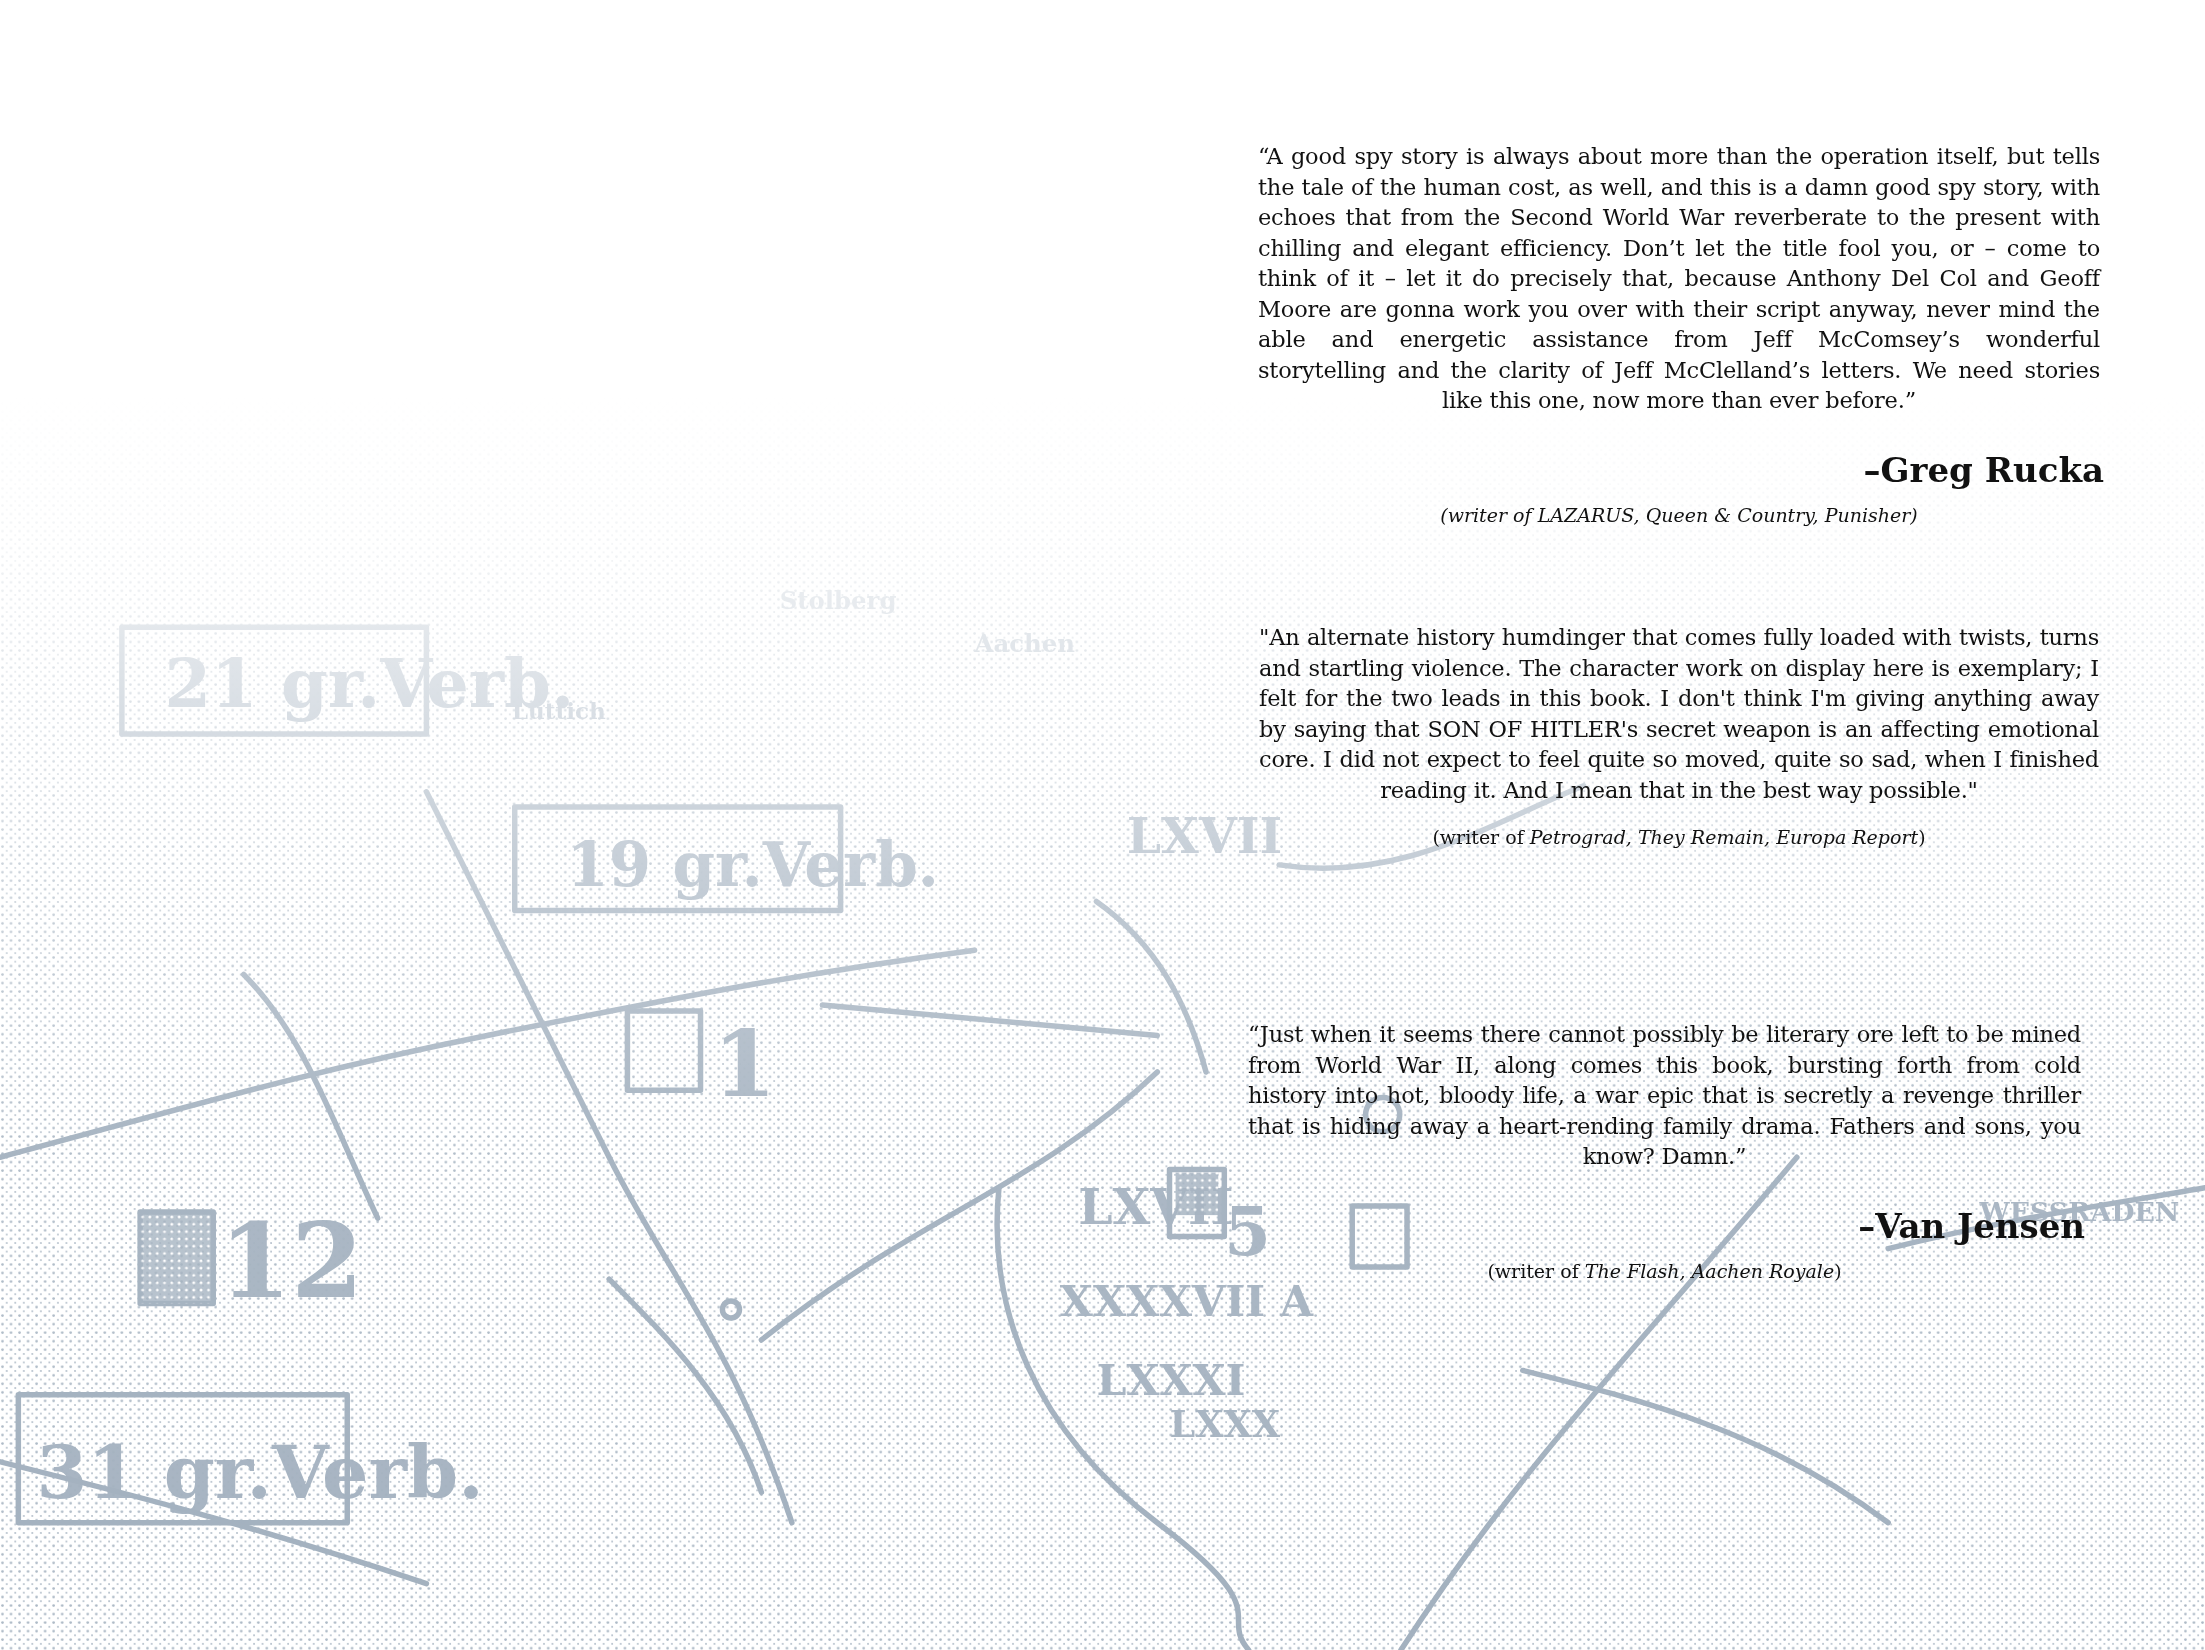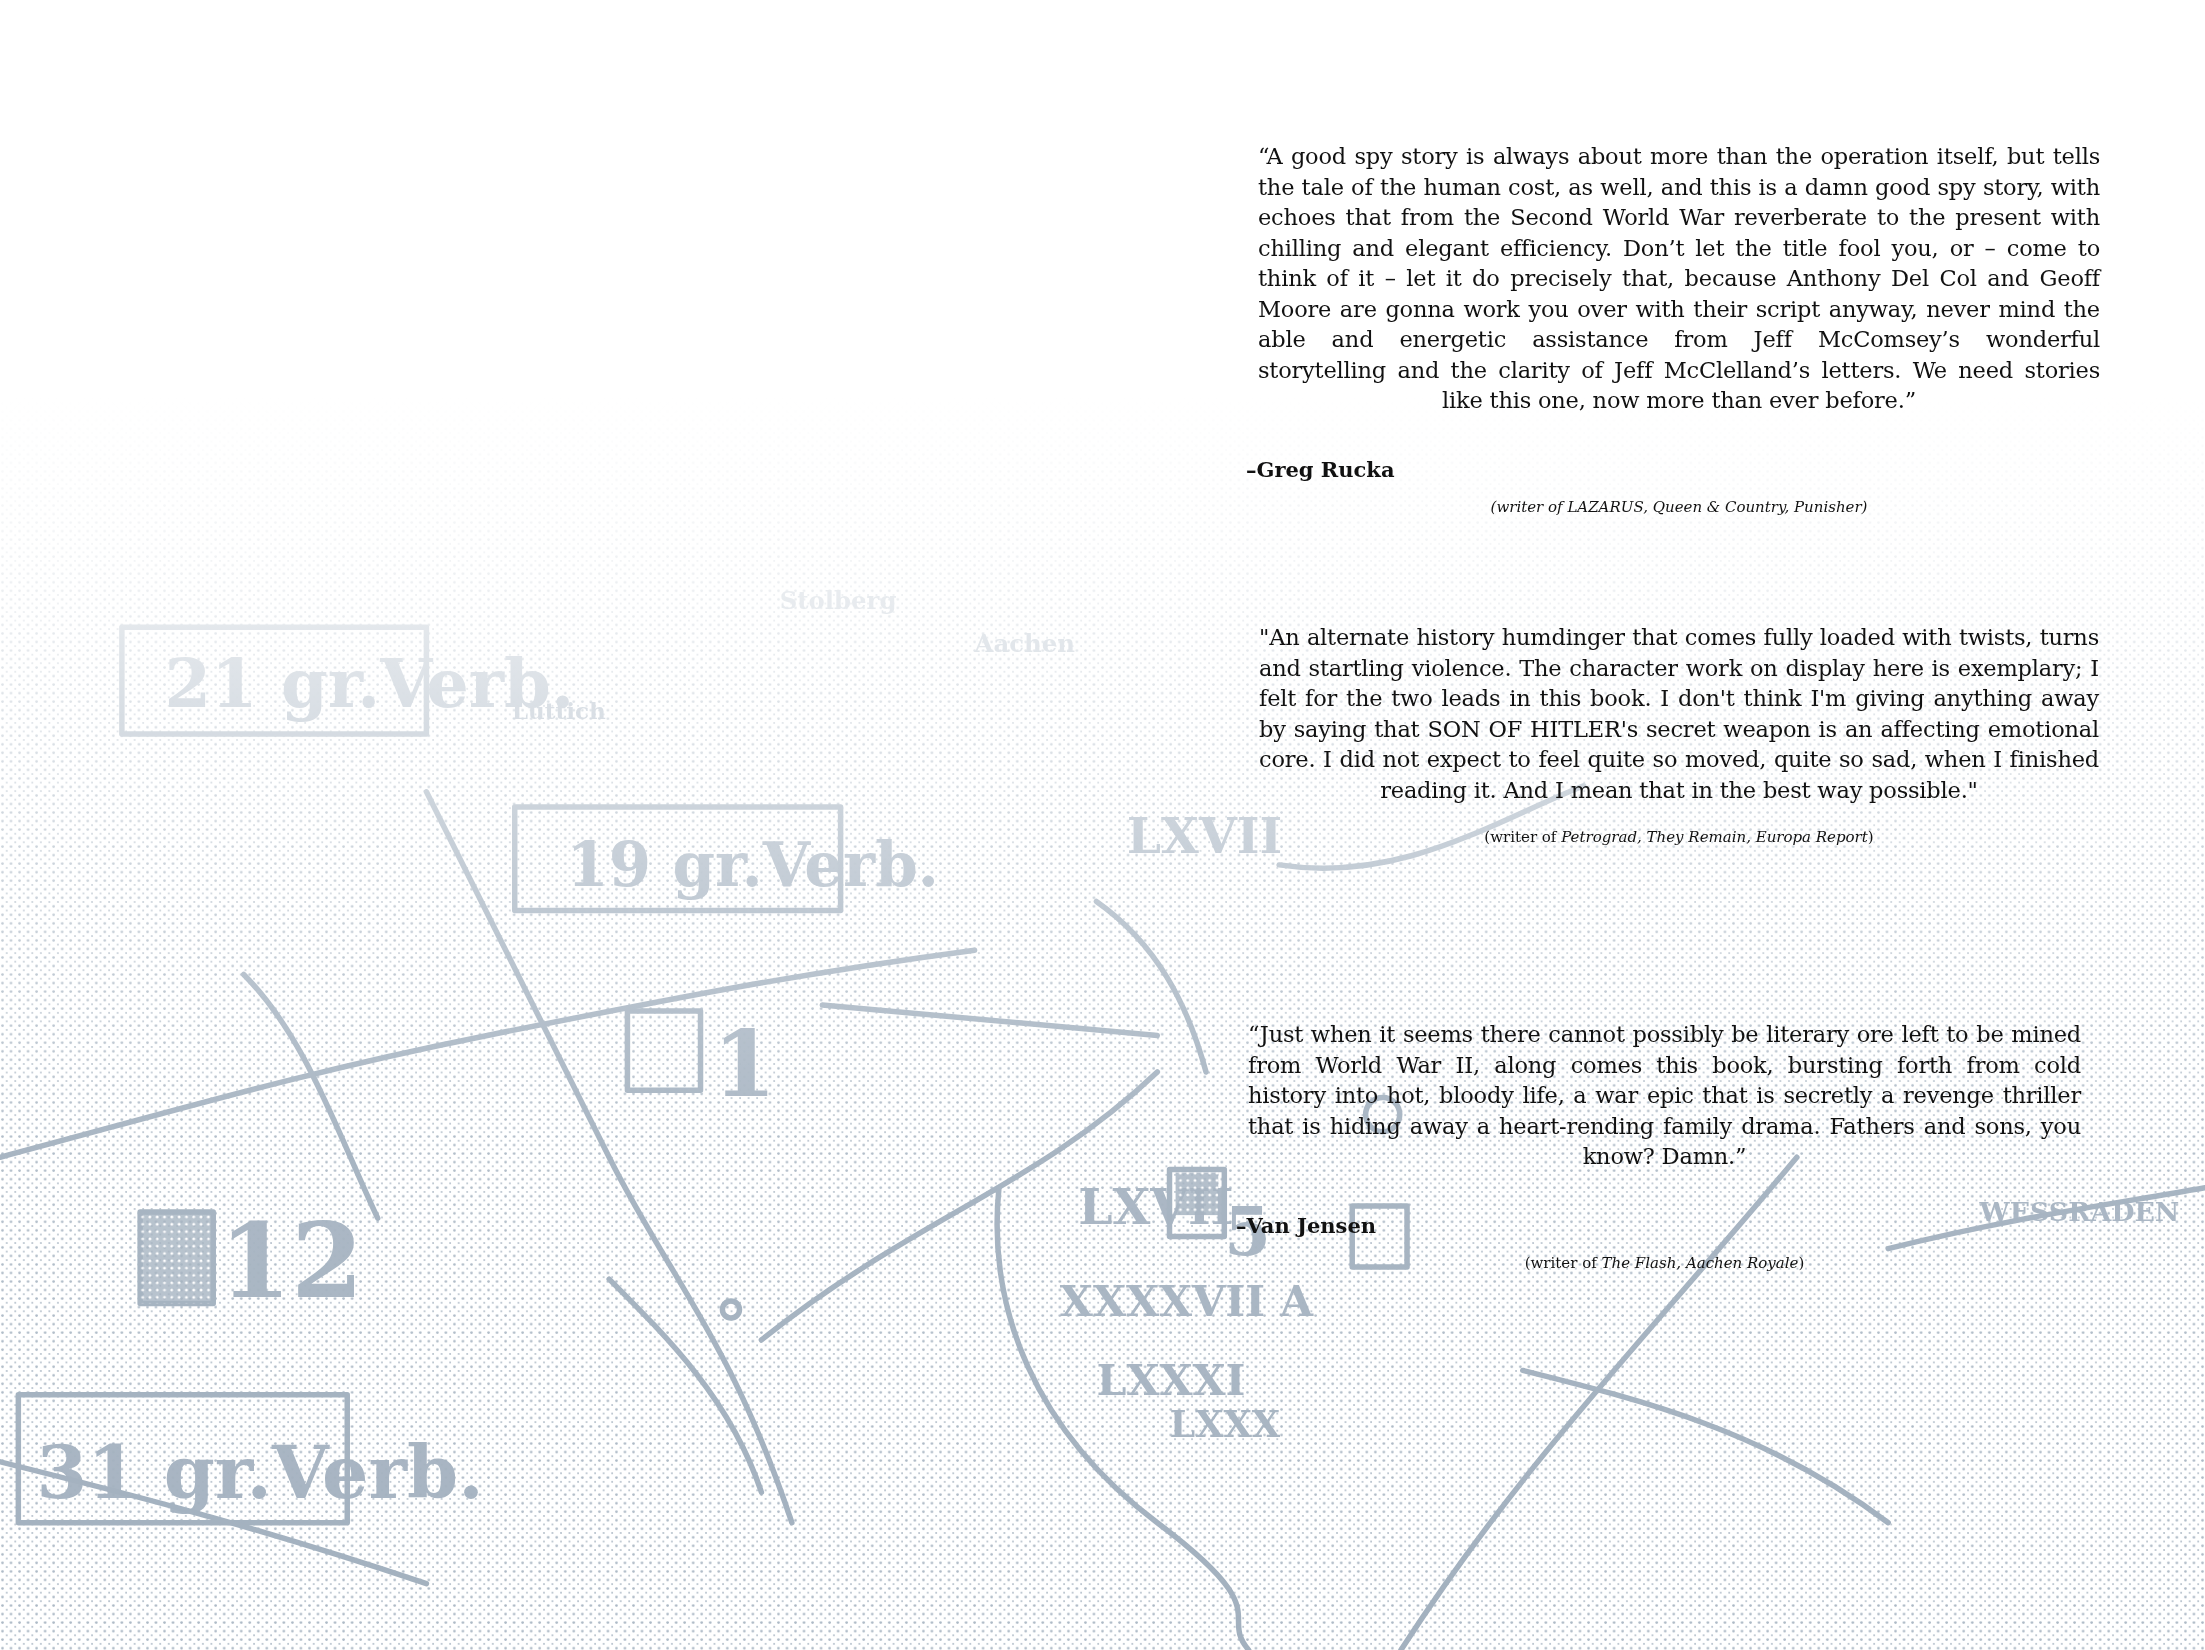--- a/index.html
+++ b/index.html
@@ -45,27 +45,27 @@
     .quote {
       font-size: 22.5px;
       line-height: 30.5px;
       text-align: justify;
       text-align-last: center;
       letter-spacing: -0.2px;
       margin: 16px;
     }
     .author {
       font-weight: bold;
-      font-size: 21px;
-      text-align: left;
-      margin: 4px;
+      font-size: 34px;
+      text-align: right;
+      margin: 12px;
       line-height: 34px;
     }
     .credit {
-      font-size: 15px;
+      font-size: 19px;
       text-align: center;
       margin: 0;
       line-height: 32px;
     }
     .credit .it { font-style: italic; }
     #blurb-1 { left: 1242px; top: 125px; width: 874px; }
     #blurb-1 .author { margin-top: 37px; }
     #blurb-2 { left: 1243px; top: 606px; width: 872px; }
     #blurb-2 .author { margin-top: 38px; }
     #blurb-3 { left: 1232px; top: 1003px; width: 865px; }

